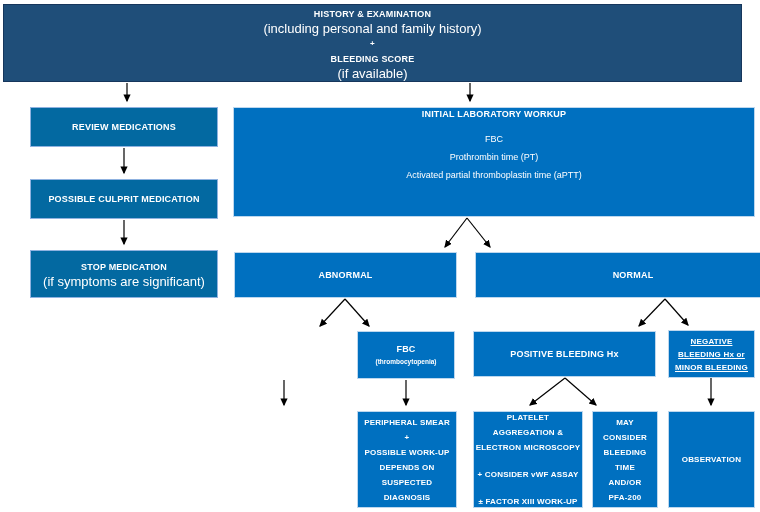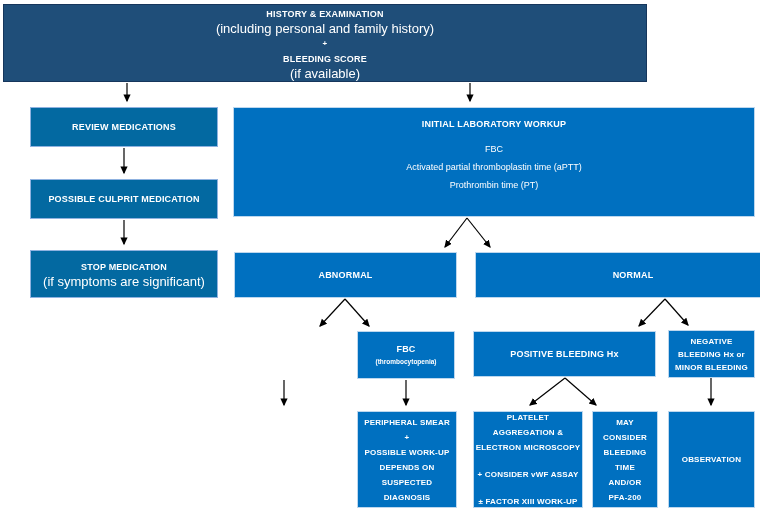--- a/index.html
+++ b/index.html
@@ -18,31 +18,31 @@
   .h9  { font-size:9px;  font-weight:bold; letter-spacing:.2px; line-height:13px; }
   .h8  { font-size:8px;  font-weight:bold; letter-spacing:.2px; line-height:15px; }
   .b9  { font-size:9px;  line-height:18px; font-weight:normal; }
   .s75 { font-size:13px; line-height:11px; font-weight:normal; }
   .s65 { font-size:6.5px; line-height:12px; font-weight:bold; }
   .mt2 { margin-top:2px; }
   .mt9 { margin-top:9px; } .mt12 { margin-top:12px; }
   #arrows { position:absolute; left:0; top:0; width:760px; height:512px; pointer-events:none; }
 
   
-  #history     { left:3px;   top:4px;   width:644px; height:78px; }
-  #initial     { left:233px; top:107px; width:522px; height:110px; justify-content:flex-start; padding-top:10px; }
+  #history     { left:3px;   top:4px;   width:739px; height:78px; }
+  #initial     { left:233px; top:107px; width:522px; height:110px; justify-content:flex-start; }
   #review      { left:30px;  top:107px; width:188px; height:40px; }
   #possible    { left:30px;  top:179px; width:188px; height:40px; }
   #stop        { left:30px;  top:250px; width:188px; height:48px; }
   #abnormal    { left:234px; top:252px; width:223px; height:46px; }
   #normal      { left:475px; top:252px; width:316px; height:46px; }
   #pt-aptt     { left:233px; top:331px; width:101px; height:48px; }
   #fbc         { left:357px; top:331px; width:98px;  height:48px; }
   #positive    { left:473px; top:331px; width:183px; height:46px; }
-  #negative    { left:668px; top:330px; width:87px;  height:48px; }
+  #negative    { left:668px; top:330px; width:87px;  height:48px;text-decoration:underline; }
   #coagulation { left:233px; top:411px; width:103px; height:97px; }
   #peripheral  { left:357px; top:411px; width:100px; height:97px; }
   #platelet    { left:473px; top:411px; width:110px; height:97px; }
   #may         { left:592px; top:411px; width:66px;  height:97px; }
   #observation { left:668px; top:411px; width:87px;  height:97px; }
 </style>
 </head>
 <body>
 
 <div id="canvas">
@@ -89,22 +89,22 @@
     <div class="s75 mt2">(if symptoms are significant)</div>
   </div>
 
   <div class="box mid" id="possible">
     <div class="h9">POSSIBLE CULPRIT MEDICATION</div>
   </div>
 
   <div class="box blue" id="initial">
     <div class="h9">INITIAL LABORATORY WORKUP</div>
     <div class="b9 mt9">FBC</div>
+    <div class="b9">Prothrombin time (PT)</div>
     <div class="b9">Activated partial thromboplastin time (aPTT)</div>
-    <div class="b9">Prothrombin time (PT)</div>
   </div>
 
   <div class="box blue" id="abnormal">
     <div class="h9">ABNORMAL</div>
   </div>
 
   <div class="box blue" id="normal">
     <div class="h9">NORMAL</div>
   </div>
 

